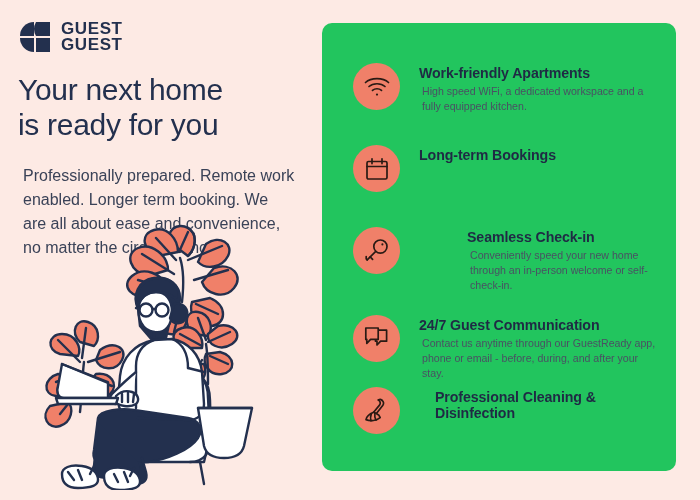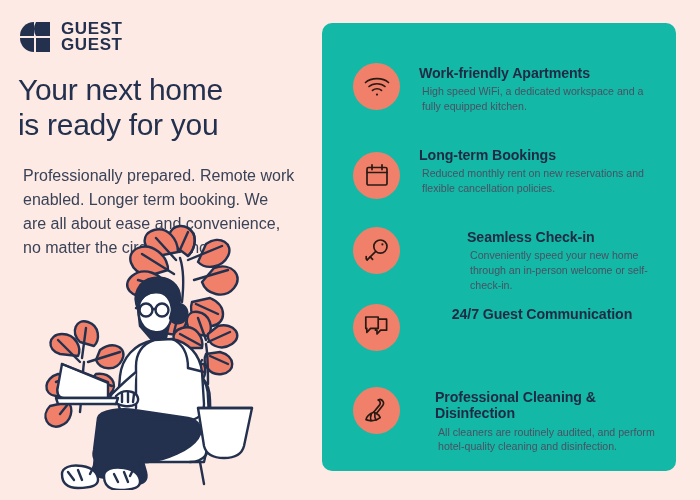--- a/index.html
+++ b/index.html
@@ -86,21 +86,21 @@
     height: 268px;
   }
 
   
   .panel {
     position: absolute;
     left: 322px;
     top: 23px;
     width: 354px;
     height: 448px;
-    background: #14b8a6;
+    background: #22c55e;
     border-radius: 10px;
   }
   .feature-list {
     position: absolute;
     left: 0;
     top: 0;
     width: 100%;
     height: 100%;
   }
   .feature {
@@ -276,76 +276,75 @@
             <path d="M8.5 14.4 C11 12.2 15 12.2 17.5 14.4"></path>
             <circle cx="13" cy="18.6" r="1.1" fill="#2a1a14" stroke="none"></circle>
           </svg>
         </div>
         <div class="feature-body">
           <p class="feature-title">Work-friendly Apartments</p>
           <p class="feature-desc">High speed WiFi, a dedicated workspace and a fully equipped kitchen.</p>
         </div>
       </div>
 
-      <div class="feature" style="top:122px;align-items:flex-end;">
+      <div class="feature" style="top:122px;">
         <div class="feature-icon">
           <svg width="24" height="24" viewBox="0 0 24 24" fill="none" stroke="#2a1a14" stroke-width="1.7" stroke-linecap="round" stroke-linejoin="round">
             <rect x="2" y="4.5" width="20" height="17.5" rx="1.5"></rect>
             <path d="M2 9.5 L22 9.5"></path>
             <path d="M7 1.8 L7 6.6"></path>
             <path d="M17 1.8 L17 6.6"></path>
           </svg>
         </div>
         <div class="feature-body">
           <p class="feature-title">Long-term Bookings</p>
-          <p class="feature-desc">Reduced monthly rent on new reservations and flexible cancellation policies.</p>
         </div>
       </div>
 
       <div class="feature" style="top:204px;gap:48px;">
         <div class="feature-icon">
           <svg width="25" height="25" viewBox="0 0 25 25" fill="none" stroke="#2a1a14" stroke-width="1.7" stroke-linecap="round" stroke-linejoin="round">
             <circle cx="16.4" cy="8.6" r="6.6"></circle>
             <circle cx="18.4" cy="6.4" r="1.05" fill="#2a1a14" stroke="none"></circle>
             <path d="M11.8 13.3 L3.2 21.9"></path>
             <path d="M6.2 18.9 L8.6 21.3"></path>
             <path d="M3.2 21.9 L2.2 20.9 L2.2 18.6"></path>
           </svg>
         </div>
         <div class="feature-body">
           <p class="feature-title">Seamless Check-in</p>
           <p class="feature-desc">Conveniently speed your new home through an in-person welcome or self-check-in.</p>
         </div>
       </div>
 
-      <div class="feature" style="top:281px;text-align:center;">
+      <div class="feature" style="top:292px;">
         <div class="feature-icon">
           <svg width="25" height="23" viewBox="0 0 25 23" fill="none" stroke="#2a1a14" stroke-width="1.7" stroke-linecap="round" stroke-linejoin="round">
             <path d="M11.5 3.2 L22.6 3.2 L22.6 14.2 L16.6 14.2 L13 18 L13 14.2 L11.5 14.2 Z" fill="#f08069"></path>
             <path d="M1.8 1 L14.2 1 L14.2 12.4 L6.6 12.4 L2.8 16.4 L2.8 12.4 L1.8 12.4 Z" fill="#f08069"></path>
           </svg>
         </div>
         <div class="feature-body">
           <p class="feature-title">24/7 Guest Communication</p>
+          <p class="feature-desc">Contact us anytime through our GuestReady app, phone or email - before, during, and after your stay.</p>
         </div>
       </div>
 
       <div class="feature" style="top:364px;gap:16px;">
         <div class="feature-icon">
           <svg width="25" height="25" viewBox="0 0 25 25" fill="none" stroke="#2a1a14" stroke-width="1.7" stroke-linecap="round" stroke-linejoin="round">
             <path d="M17.8 2.2 C19.6 3.4 20.1 5.6 18.9 7.2 L12.4 15.6"></path>
             <path d="M14.4 2.0 C16.2 3.0 16.8 5.2 15.7 6.9 L9.6 14.3"></path>
             <path d="M14.4 2.0 C15.6 1.3 16.9 1.4 17.8 2.2"></path>
             <path d="M9.6 14.3 C5.4 16.0 2.6 18.3 2.0 21.6 C6.5 23.6 12.6 22.6 16.2 19.6 C15.6 17.6 14.2 16.2 12.4 15.6 Z" fill="#f08069"></path>
             <path d="M7.3 15.9 C6.4 18.3 6.3 20.7 7.0 22.8"></path>
             <path d="M10.9 15.2 C10.5 17.8 10.9 20.4 12.0 22.2"></path>
           </svg>
         </div>
         <div class="feature-body">
           <p class="feature-title">Professional Cleaning &amp; Disinfection</p>
-          <p class="feature-desc">All cleaners are routinely audited, and perform hotel-quality cleaning and disinfection.</p>
         </div>
       </div>
 
     </div>
   </div>
 
 </div>
 
 </body></html>

